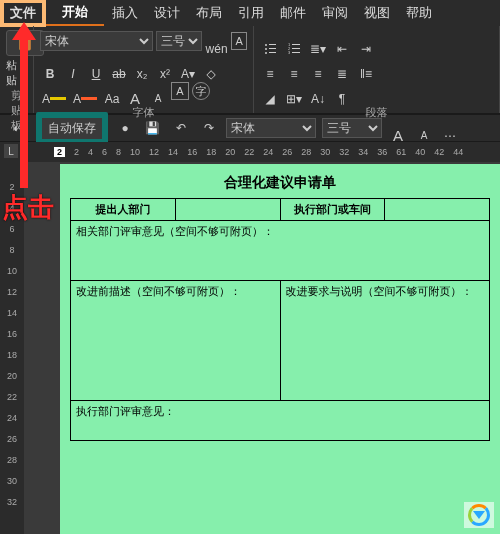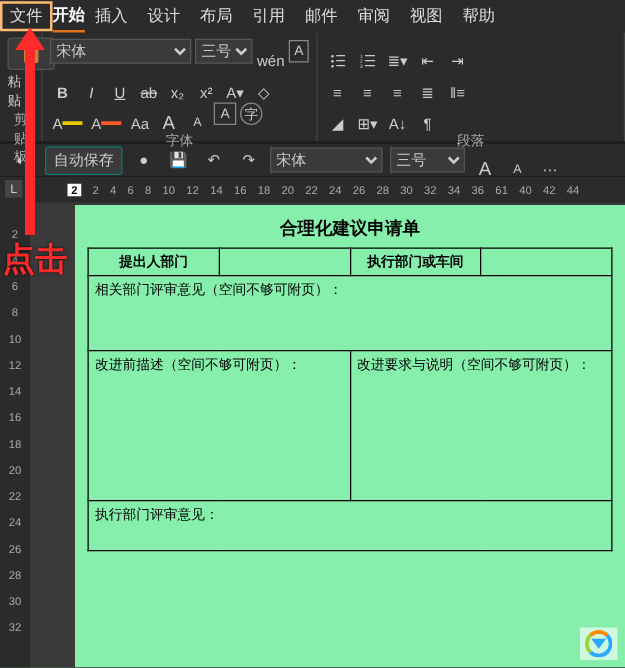--- a/index.html
+++ b/index.html
@@ -1,38 +1,38 @@
 <!DOCTYPE html>
 <html><head>
 <meta charset="utf-8">
 <style>
 * { margin: 0; padding: 0; box-sizing: border-box; font-family: "Microsoft YaHei", Arial, sans-serif; }
 html, body { width: 500px; height: 534px; overflow: hidden; background: #2b2b2b; }
 .menubar { height: 26px; background: #2b2b2b; display: flex; align-items: center; font-size: 13px; color: #ddd; }
 .menubar .file { padding: 3px 8px; cursor: pointer; }
-.menubar .file.highlight { border: 2px solid #fdba74; padding: 1px 6px; }
-.menubar .current { padding: 3px 0; color: #fff; border-bottom: 2px solid #e0701b; font-weight: bold; }
+.menubar .file.highlight { border: 4px solid #fdba74; padding: 1px 6px; font-weight: bold; }
+.menubar .current { padding: 3px 16px; color: #fff; border-bottom: 2px solid #e0701b; font-weight: bold; }
 .menubar .item { padding: 3px 8px; cursor: pointer; }
 .ribbon { height: 88px; background: #2b2b2b; display: flex; border-bottom: 1px solid #1a1a1a; }
 .group { border-right: 1px solid #444; padding: 4px 6px 2px 6px; display: flex; flex-direction: column; }
 .group-label { text-align: center; font-size: 11px; color: #aaa; margin-top: auto; }
 .clip { width: 34px; }
 .clip .paste { width: 38px; height: 46px; background: #3a3a3a; border: 1px solid #555; border-radius: 3px; display:flex; align-items:center; justify-content:center; margin-bottom:2px; }
 .clip .paste svg { width: 20px; height: 24px; }
 .clip .paste-label { font-size: 11px; color: #ccc; }
 .font { width: 220px; }
 .font .row { display: flex; align-items: center; gap: 3px; margin-bottom: 3px; height: 22px; }
 .font select.name { width: 130px; height: 20px; background:#3a3a3a; color:#ccc; border:1px solid #555; font-size:12px; }
 .font select.size { width: 52px; height:20px; background:#3a3a3a; color:#ccc; border:1px solid #555; font-size:12px; }
 .btn { min-width: 20px; height: 20px; background: transparent; border: none; color: #ccc; font-size: 12px; display:inline-flex; align-items:center; justify-content:center; cursor:pointer; padding:0 2px;margin-top:15px; }
 .sq { width:18px; height:18px; border:1px solid #888; display:inline-flex; align-items:center; justify-content:center; font-size:11px; color:#ccc; }
 .para { flex:1; }
 .para .row { display:flex; align-items:center; gap:4px; margin-bottom:3px; height:22px; }
 .quickbar { height: 28px; background:#2b2b2b; display:flex; align-items:center; gap:6px; padding:0 8px; border-top:1px solid #1a1a1a; border-bottom:1px solid #1a1a1a; font-size:12px; color:#ccc; }
-.quickbar .chip { padding:2px 6px; background:#3a3a3a; border:1px solid #0f766e; border-radius:2px; }
+.quickbar .chip { padding:2px 6px; background:#3a3a3a; border:6px solid #0f766e; border-radius:2px; }
 .quickbar .qbtn { width:22px; height:22px; display:flex; align-items:center; justify-content:center; cursor:pointer; }
 .quickbar .qbtn.save { color:#d64fc7; }
 .quickbar select { height:20px; background:#3a3a3a; color:#ccc; border:1px solid #555; font-size:12px; }
 .workspace { position:relative; height: calc(534px - 26px - 88px - 28px); background:#3a3a3a; display:flex; }
 .vruler { width:24px; background:#2b2b2b; color:#aaa; font-size:9px; display:flex; flex-direction:column; align-items:center; padding-top:40px; gap:11px; }
 .vruler .L { position:absolute; top:2px; left:4px; width:14px; height:14px; background:#444; color:#ccc; font-size:10px; display:flex; align-items:center; justify-content:center; }
 .docarea { flex:1; position:relative; overflow:hidden; }
 .hruler { height:20px; background:#2b2b2b; color:#aaa; font-size:9px; display:flex; align-items:center; gap:9px; padding-left:30px; }
 .hruler .mark2 { background:#fff; color:#000; padding:0 3px; font-weight:bold; }
 .page { position:absolute; left:36px; top:22px; right:0; bottom:0; background:#86efac; padding:8px 10px 10px 10px; overflow:hidden; }

